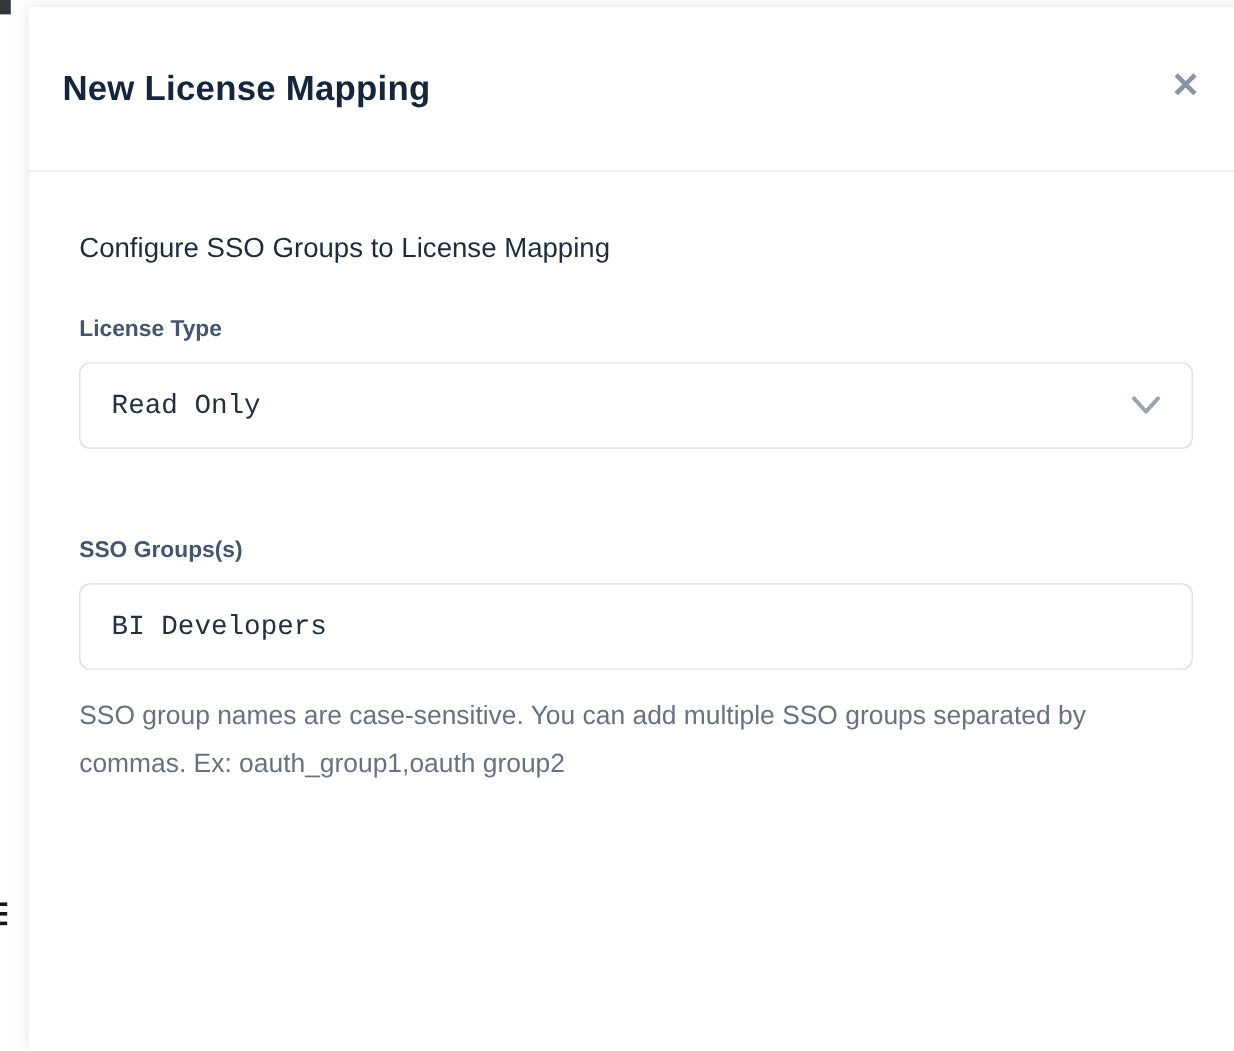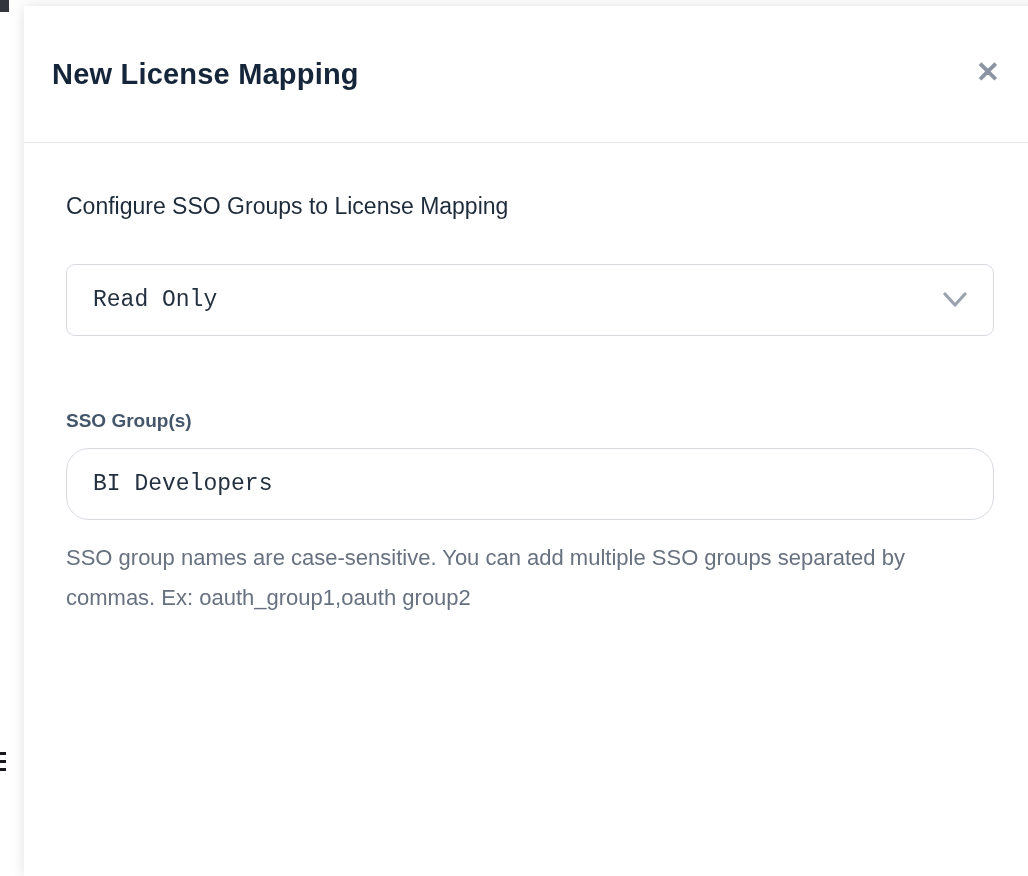--- a/index.html
+++ b/index.html
@@ -113,21 +113,21 @@
     justify-content: space-between;
     cursor: pointer;
   }
 
   .select-value { color: #22303f; }
 
   .chevron { width: 24px; height: 16px; flex: 0 0 auto; }
 
   .field-group-second { margin-top: 74px; }
 
-  .text-input { outline: none; border-radius: 23px; }
+  .text-input { outline: none; }
 
   .help-text {
     margin-top: 18px;
     width: 850px;
     font-size: 22px;
     line-height: 1.8;
     color: #67717f;
   }
 </style>
 </head>
@@ -145,28 +145,29 @@
   <div class="modal-header">
     <h1 class="modal-title">New License Mapping</h1>
     <button class="close-button">✕</button>
   </div>
 
   <div class="modal-body">
 
     <div class="description">Configure SSO Groups to License Mapping</div>
 
     <div class="field-group">
+      <div class="field-label">License Type</div>
       <div class="select-box">
         <span class="select-value">Read Only</span>
         <svg class="chevron" viewBox="0 0 24 16" fill="none">
           <polyline points="2,2 12,13 22,2" stroke="#9aa3ae" stroke-width="3.2" stroke-linecap="round" stroke-linejoin="round" fill="none"></polyline>
         </svg>
       </div>
     </div>
 
     <div class="field-group field-group-second">
-      <div class="field-label">SSO Group(s)</div>
+      <div class="field-label">SSO Groups(s)</div>
       <input class="text-input" type="text" value="BI Developers" style="">
       <div class="help-text">SSO group names are case-sensitive. You can add multiple SSO groups separated by commas. Ex: oauth_group1,oauth group2</div>
     </div>
 
   </div>
 </div>
 
 </body></html>

